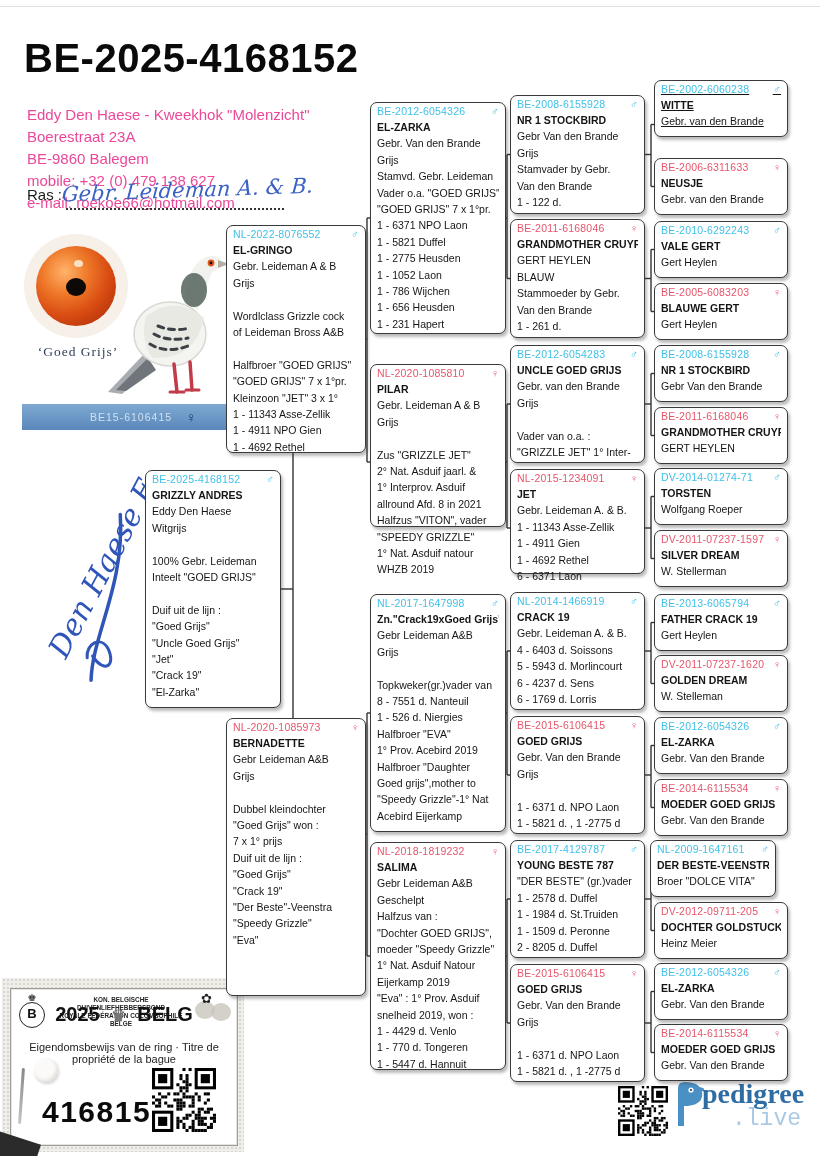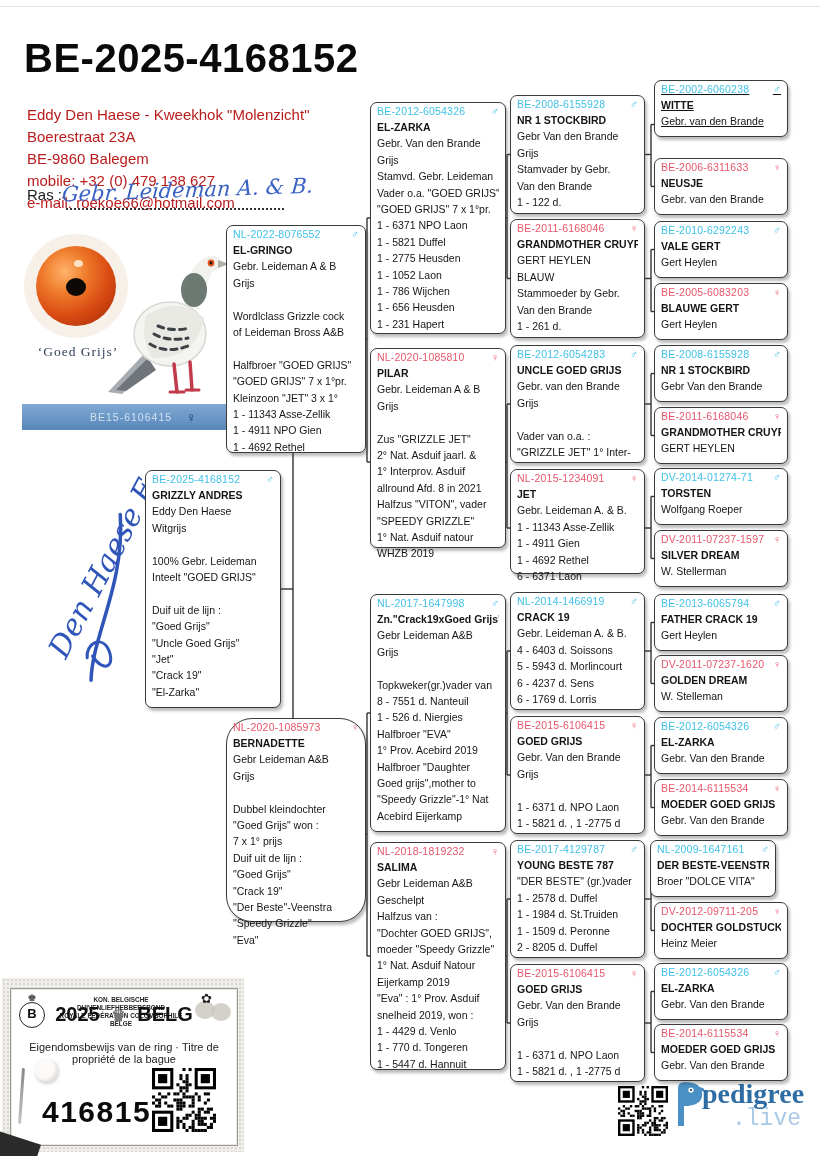--- a/index.html
+++ b/index.html
@@ -1,21 +1,21 @@
 <!DOCTYPE html>
 <html><head>
 <meta charset="utf-8">
 <style>
   html,body{margin:0;padding:0;}
   body{width:820px;height:1156px;position:relative;background:#fff;
        font-family:"Liberation Sans",sans-serif;color:#111;overflow:hidden;}
   .abs{position:absolute;}
   
   #title{left:24px;top:36px;font-size:40px;font-weight:bold;letter-spacing:.5px;color:#0a0a0a;}
-  #owner{left:27px;top:104px;font-size:15px;line-height:22px;color:#b91c1c;}
+  #owner{left:27px;top:104px;font-size:15px;line-height:22px;color:#ec4899;}
   #rasline{left:27px;top:186px;font-size:15px;color:#1a1a1a;}
   #ras-dots{left:66px;top:208px;width:218px;border-bottom:2px dotted #333;}
   #ras-hand{left:62px;top:178px;font-family:"DejaVu Serif",serif;font-style:italic;
             font-size:21px;color:#3a62c4;transform:rotate(-2deg) skewX(-6deg);}
   #topline{left:0;top:6px;width:820px;border-top:1.5px solid #e2e2e2;}
   
   #photo{left:8px;top:232px;width:222px;height:198px;background:#fff;}
   #eye{left:28px;top:14px;width:80px;height:80px;border-radius:50%;
        background:radial-gradient(circle at 36% 32%, #ffb36b 0%, #ef7a2a 30%, #d84a12 60%, #a62c08 95%);
        box-shadow:0 0 0 12px #f6f0e8, 0 0 6px 14px #ffffff;}
@@ -220,21 +220,21 @@
         <div>of Leideman Bross A&amp;B</div>
         <div>&nbsp;</div>
         <div>Halfbroer "GOED GRIJS"</div>
         <div>"GOED GRIJS" 7 x 1°pr.</div>
         <div>Kleinzoon "JET" 3 x 1°</div>
         <div>1 - 11343 Asse-Zellik</div>
         <div>1 - 4911 NPO Gien</div>
         <div>1 - 4692 Rethel</div>
       </div>
   </div>
-    <div class="pbox f" style="left: 226px; top: 718px; width: 140px; height: 204px; border-radius: 26px;">
+    <div class="pbox f" style="left: 226px; top: 718px; width: 140px; height: 278px;">
     <div class="pbox-head">
       <span class="ring">NL-2020-1085973</span>
       <span class="sex">♀</span>
     </div>
     <div class="pname">BERNADETTE</div>
     <div class="plines">
         <div>Gebr Leideman A&amp;B</div>
         <div>Grijs</div>
         <div>&nbsp;</div>
         <div>Dubbel kleindochter</div>
@@ -262,21 +262,21 @@
         <div>"GOED GRIJS" 7 x 1°pr.</div>
         <div>1 - 6371 NPO Laon</div>
         <div>1 - 5821 Duffel</div>
         <div>1 - 2775 Heusden</div>
         <div>1 - 1052 Laon</div>
         <div>1 - 786 Wijchen</div>
         <div>1 - 656 Heusden</div>
         <div>1 - 231 Hapert</div>
       </div>
   </div>
-    <div class="pbox f" style="left: 370px; top: 348px; width: 136px; height: 200px;">
+    <div class="pbox f" style="left: 370px; top: 364px; width: 136px; height: 163px;">
     <div class="pbox-head">
       <span class="ring">NL-2020-1085810</span>
       <span class="sex">♀</span>
     </div>
     <div class="pname">PILAR</div>
     <div class="plines">
         <div>Gebr. Leideman A &amp; B</div>
         <div>Grijs</div>
         <div>&nbsp;</div>
         <div>Zus "GRIZZLE JET"</div>

